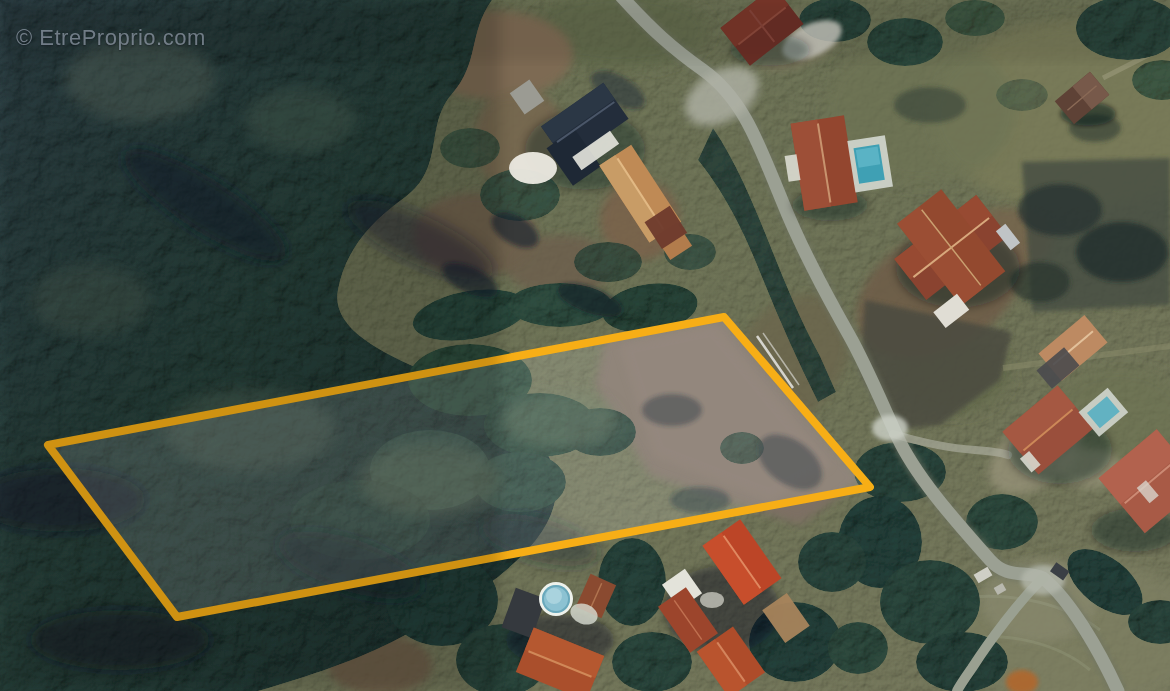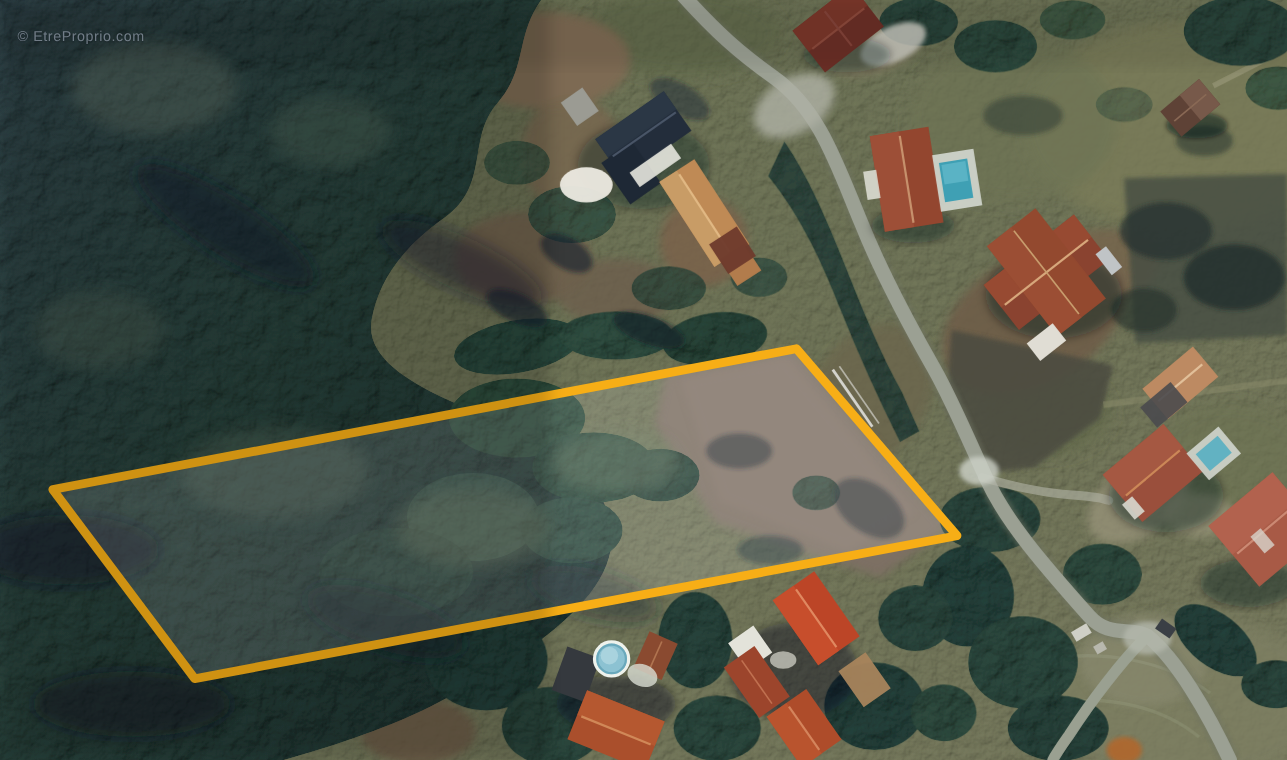--- a/index.html
+++ b/index.html
@@ -1,19 +1,19 @@
 <!DOCTYPE html>
 <html><head>
 <meta charset="utf-8">
 <style>
   html,body{margin:0;padding:0;background:#0c1218;}
   .stage{position:relative;width:1170px;height:691px;overflow:hidden;
          font-family:"Liberation Sans",sans-serif;background:#5f6a4f;}
   .stage svg{display:block;position:absolute;left:0;top:0;}
-  .watermark{position:absolute;left:16px;top:25px;font-size:13px;letter-spacing:.5px;
+  .watermark{position:absolute;left:16px;top:25px;font-size:22px;letter-spacing:.5px;
              color:rgba(176,186,201,.58);text-shadow:0 1px 2px rgba(8,12,20,.45);
              user-select:none;white-space:nowrap;}
 </style>
 </head>
 <body>
 
 <div class="stage">
 <svg width="1170" height="691" viewBox="0 0 1170 691" xmlns="http://www.w3.org/2000/svg">
   <defs>
     <linearGradient id="gBase" x1="0" y1="0" x2="1" y2="1">

